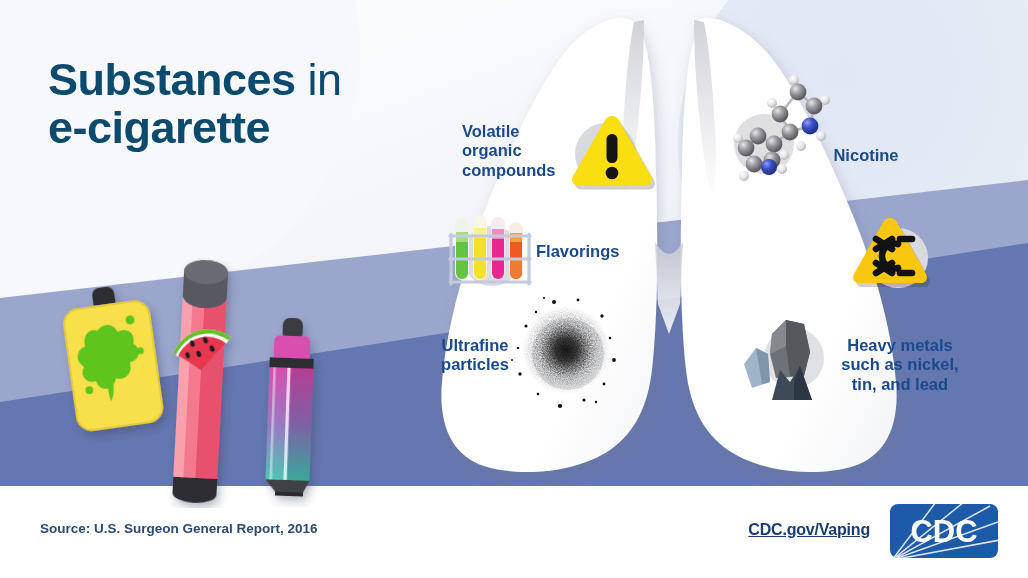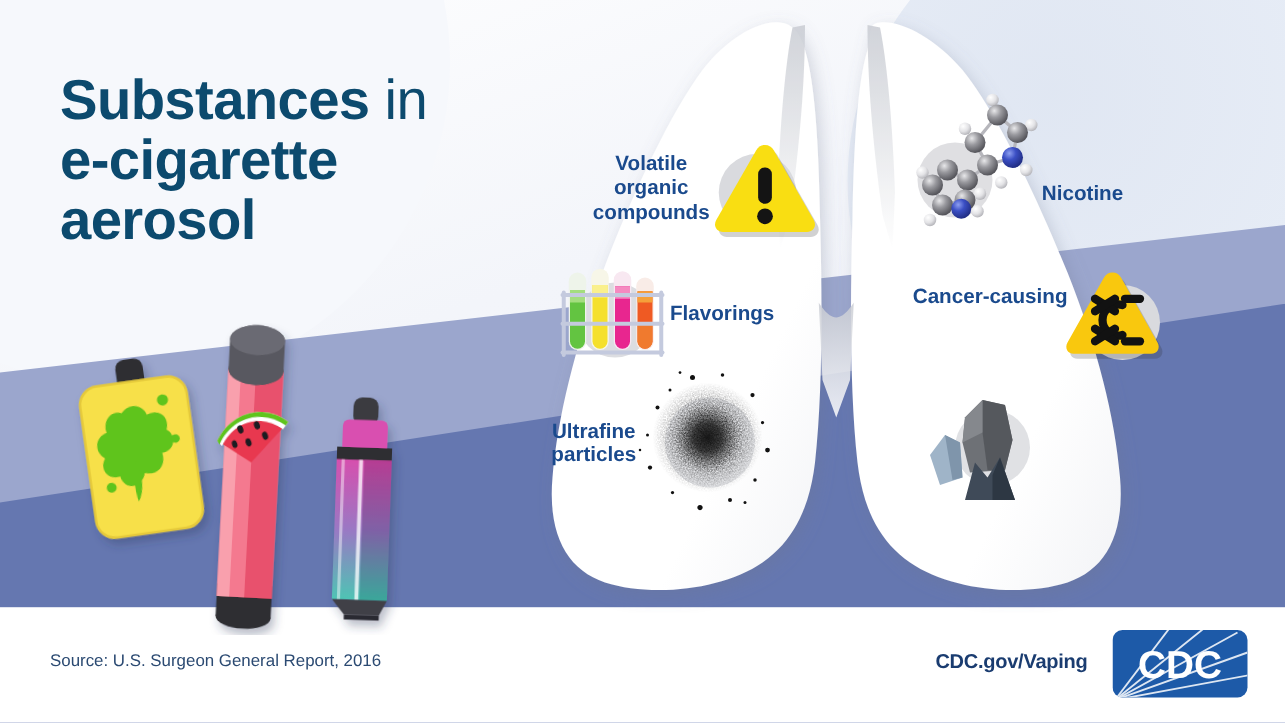--- a/index.html
+++ b/index.html
@@ -45,46 +45,47 @@
   .title .l{font-weight:normal;}
 
   
   .lungs{position:absolute;left:372px;top:4px;width:656px;height:486px;}
 
   
   .lbl{
     position:absolute;color:#1a4a8d;font-weight:bold;font-size:16.5px;line-height:1.17;
   }
 
-  .lbl-voc{left:462px;top:122px;width:118px;text-align:center;}
+  .lbl-voc{left:462px;top:122px;width:118px;text-align:left;}
   .lbl-flav{left:536px;top:242px;width:120px;text-align:left;}
   .lbl-ultra{left:420px;top:336px;width:110px;text-align:center;}
   .lbl-nic{left:816px;top:146px;width:100px;text-align:center;}
   .lbl-canc{left:708px;top:228px;width:146px;text-align:right;}
   .lbl-hm{left:828px;top:336px;width:144px;text-align:center;}
 
   
   .icon{position:absolute;}
   .ic-voc{left:566px;top:108px;width:92px;height:86px;}
   .ic-flav{left:442px;top:206px;width:96px;height:92px;}
   .ic-ultra{left:506px;top:290px;width:122px;height:122px;}
   .ic-nic{left:724px;top:70px;width:118px;height:118px;}
   .ic-canc{left:846px;top:208px;width:92px;height:90px;}
   .ic-hm{left:742px;top:306px;width:96px;height:96px;}
 
   
   .vapes{position:absolute;left:40px;top:258px;width:312px;height:250px;}
 
   
   .source{
-    position:absolute;left:40px;top:521px;color:#2b4a72;font-size:13.5px;font-weight:normal;
+    position:absolute;left:40px;top:521px;color:#2b4a72;font-size:13.5px;font-weight:bold;
   }
   .cdcurl{
     position:absolute;right:158px;top:521px;color:#1a3c70;font-size:16px;font-weight:bold;
     letter-spacing:-0.2px;
+    text-decoration:underline;
   }
   .cdclogo{position:absolute;right:22px;top:500px;width:116px;height:62px;}
 </style>
 </head>
 <body>
 
 <div id="stage">
 
   <div class="bg-layer bg-base"></div>
   <div class="bg-soft-tl"></div>
@@ -285,39 +286,43 @@
       <circle cx="30" cy="94" r="8.4" fill="url(#cAtom)"></circle>
       <circle cx="48" cy="90" r="8.4" fill="url(#cAtom)"></circle>
     </g>
     <g>
       <circle cx="86" cy="56" r="8.4" fill="url(#nAtom)"></circle>
       <circle cx="45" cy="97" r="8.0" fill="url(#nAtom)"></circle>
     </g>
   </svg>
 
   <div class="lbl lbl-canc">
-    <div>Cancer-causing</div>
   </div>
   <svg class="icon ic-canc" viewBox="0 0 92 90">
     <circle cx="52" cy="50" r="30" fill="#d9dade"></circle>
     <path d="M44,10 C47,10 49.4,11.5 50.8,14 L80,66 C82.4,70.4 80,75 75,75 L13,75
              C8,75 5.6,70.4 8,66 L37.2,14 C38.6,11.5 41,10 44,10 Z" fill="#2e2e2e" opacity="0.22" transform="translate(3,4)"></path>
     <path d="M44,10 C47,10 49.4,11.5 50.8,14 L80,66 C82.4,70.4 80,75 75,75 L13,75
              C8,75 5.6,70.4 8,66 L37.2,14 C38.6,11.5 41,10 44,10 Z" fill="#f9c80e"></path>
     <g fill="none" stroke="#121212" stroke-width="6.6" stroke-linecap="round">
       <path d="M52,36 A12.5,12.5 0 1 0 52,60"></path>
       <line x1="30" y1="31" x2="46" y2="41"></line>
       <line x1="46" y1="31" x2="30" y2="41"></line>
       <line x1="30" y1="55" x2="46" y2="65"></line>
       <line x1="46" y1="55" x2="30" y2="65"></line>
       <line x1="54" y1="31" x2="66" y2="31"></line>
       <line x1="54" y1="65" x2="66" y2="65"></line>
     </g>
   </svg>
 
+  <div class="lbl lbl-hm">
+    <div>Heavy metals</div>
+    <div>such as nickel,</div>
+    <div>tin, and lead</div>
+  </div>
   <svg class="icon ic-hm" viewBox="0 0 96 96">
     <circle cx="52" cy="52" r="30" fill="#e0e1e4"></circle>
     <g>
       <path d="M2,58 L14,42 L26,48 L28,76 L10,82 Z" fill="#9fb4c8"></path>
       <path d="M14,42 L26,48 L28,76 L20,78 Z" fill="#7f95ab"></path>
     </g>
     <g>
       <path d="M30,28 L44,14 L62,18 L68,46 L62,70 L34,72 L28,48 Z" fill="#6e7176"></path>
       <path d="M44,14 L62,18 L68,46 L62,70 L48,70 L44,40 Z" fill="#55585d"></path>
       <path d="M30,28 L44,14 L44,40 L28,48 Z" fill="#85888d"></path>
@@ -395,21 +400,20 @@
       <path d="M228,222 l10,12 h28 l6,-12 Z" fill="#3f3f46"></path>
       <path d="M238,234 h28 v4 h-28 Z" fill="#2a2a30"></path>
     </g>
   </svg>
 
   <div class="title">
     <div>
       <span class="b">Substances</span><span class="l"> in</span>
     </div>
     <div class="b">e-cigarette</div>
-    <div class="b">aerosol</div>
   </div>
 
   <div class="source">Source: U.S. Surgeon General Report, 2016</div>
   <div class="cdcurl">CDC.gov/Vaping</div>
   <svg class="cdclogo" viewBox="0 0 116 62">
     <defs>
       <clipPath id="logoClip">
         <path d="M8,4 h92 a8,8 0 0 1 8,8 v38 a8,8 0 0 1 -8,8 h-92 a8,8 0 0 1 -8,-8 v-38 a8,8 0 0 1 8,-8 Z"></path>
       </clipPath>
     </defs>

